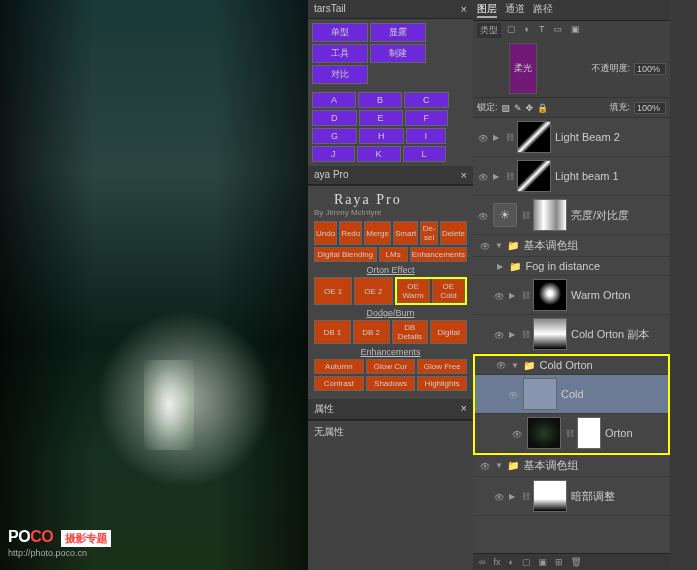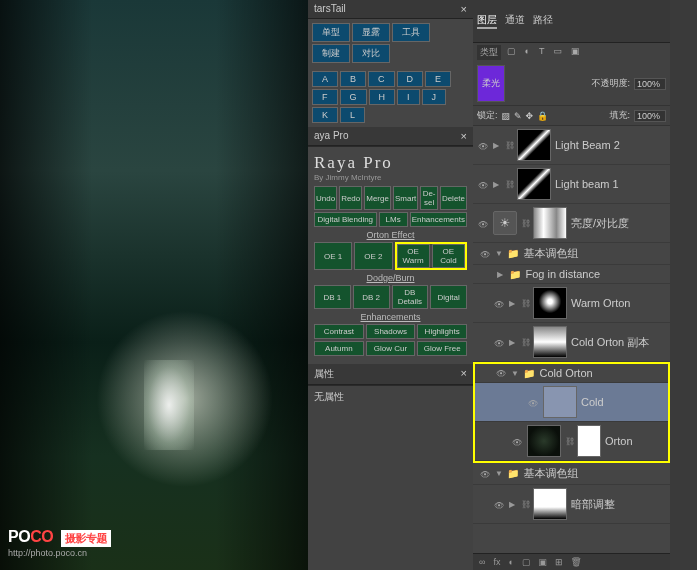--- a/index.html
+++ b/index.html
@@ -9,34 +9,34 @@
 .glow-spot { position: absolute; left: 50%; bottom: 120px; width: 50px; height: 90px; background: radial-gradient(ellipse, rgba(255,255,255,0.85) 0%, rgba(200,220,200,0.35) 60%, transparent 100%); transform: translateX(-20%); }
 .watermark { position: absolute; bottom: 12px; left: 8px; }
 .wm-logo { font-size: 16px; font-weight: bold; color: #fff; letter-spacing: -0.5px; }
 .wm-logo span { color: #ff4444; }
 .wm-cn { display: inline-block; background: #fff; color: #333; padding: 1px 4px; font-size: 11px; margin-left: 4px; font-weight: bold; }
 .wm-url { color: #aaa; font-size: 9px; margin-top: 1px; }
 .middle-panel { width: 165px; height: 100%; background: #424242; display: flex; flex-direction: column; }
 .panel-hdr { background: #383838; padding: 3px 6px; border-bottom: 1px solid #222; display: flex; justify-content: space-between; font-size: 10px; text-align: center; }
 .x-btn { cursor: pointer; font-size: 11px; }
 .btn-grid { padding: 4px; display: flex; flex-wrap: wrap; gap: 2px; background: #454545; }
-.btn-grid button { background: #0c4a6e; border: 1px solid #666; color: #ccc; font-size: 9px; padding: 2px 9px; cursor: pointer; }
+.btn-grid button { background: #6d28d9; border: 1px solid #666; color: #ccc; font-size: 9px; padding: 2px 18px; cursor: pointer; }
 .raya-panel { padding: 6px; background: #454545; border-top: 1px solid #2a2a2a; }
-.raya-title { font-family: "Times New Roman", serif; font-size: 17px; letter-spacing: 2px; color: #ddd; }
+.raya-title { font-family: "Times New Roman", serif; font-size: 14px; letter-spacing: 2px; color: #ddd; margin-left: 20px; }
 .raya-sub { font-size: 8px; color: #999; margin-bottom: 4px; }
 .raya-row { display: flex; gap: 2px; margin-bottom: 2px; }
-.raya-row button { flex: 1; background: #14532d; border: 1px solid #666; color: #ccc; font-size: 8px; padding: 2px 1px; cursor: pointer; }
+.raya-row button { flex: 1; background: #c2410c; border: 1px solid #666; color: #ccc; font-size: 8px; padding: 2px 1px; cursor: pointer; }
 .section-lbl { font-size: 9px; color: #bbb; text-align: center; margin: 3px 0 2px; text-decoration: underline; }
 .highlight-yellow { border: 2px solid #ffff00; }
 .attrib-area { flex: 1; background: #424242; padding: 4px 6px; border-top: 1px solid #2a2a2a; }
 .right-panel { width: 197px; height: 100%; background: #454545; display: flex; flex-direction: column; }
-.tabs { background: #383838; padding: 13px 4px; display: flex; gap: 8px; font-size: 10px; border-bottom: 1px solid #222; }
+.tabs { background: #383838; padding: 2px 4px; display: flex; gap: 8px; font-size: 10px; border-bottom: 1px solid #222; }
 .tabs span.active { color: #fff; border-bottom: 2px solid #aaa; }
 .toolbar-row { background: #414141; padding: 3px 4px; display: flex; align-items: center; gap: 4px; font-size: 9px; border-bottom: 1px solid #333; }
-.toolbar-row .sel { background: #6d28d9; padding: 11px 4px; border: 1px solid #555; }
+.toolbar-row .sel { background: #701a75; padding: 18px 4px; border: 1px solid #555; margin-left: 32px; }
 .toolbar-row input[type=text] { background: #333; border: 1px solid #555; color: #ccc; width: 32px; font-size: 9px; padding: 0 2px; }
 .layers { flex: 1; overflow: hidden; background: #454545; }
 .layer-row { display: flex; align-items: center; padding: 3px 4px; gap: 4px; border-bottom: 1px solid #3a3a3a; }
 .eye { width: 12px; text-align: center; color: #aaa; cursor: pointer; }
 .eye::before { content: "👁"; font-size: 8px;}
 .arrow { width: 8px; color: #999; font-size: 8px; }
 .link-icon { width: 8px; font-size: 8px; color: #999; }
 .thumb { width: 34px; height: 32px; border: 1px solid #666; background: #333; display: inline-block; }
 .thumb.mask-white { background: #fff; width: 24px; }
 .thumb.light-beam { background: linear-gradient(135deg, #000 40%, #fff 50%, #000 60%); }
@@ -129,28 +129,28 @@
     </div>
     <div class="section-lbl">Dodge/Burn</div>
     <div class="raya-row">
       <button>DB 1</button>
       <button>DB 2</button>
       <button>DB Details</button>
       <button>Digital</button>
     </div>
     <div class="section-lbl">Enhancements</div>
     <div class="raya-row">
+      <button>Autumn</button>
+      <button>Glow Cur</button>
+      <button>Glow Free</button>
+    </div>
+    <div class="raya-row">
       <button>Contrast</button>
       <button>Shadows</button>
       <button>Highlights</button>
-    </div>
-    <div class="raya-row">
-      <button>Autumn</button>
-      <button>Glow Cur</button>
-      <button>Glow Free</button>
     </div>
   </div>
 
   <div class="panel-hdr">
     <span>属性</span>
     <span class="x-btn">×</span>
   </div>
   <div class="attrib-area">
     <span>无属性</span>
   </div>
@@ -235,21 +235,21 @@
       <span class="layer-name">Cold Orton 副本</span>
     </div>
 
     <div class="highlight-group">
       <div class="group-row" style="padding-left:20px">
         <span class="eye"></span>
         <span class="arrow">▼</span>
         <span class="folder-icon">📁</span>
         <span class="layer-name">Cold Orton</span>
       </div>
-      <div class="layer-row selected" style="padding-left:52px">
+      <div class="layer-row selected" style="padding-left:32px">
         <span class="eye"></span>
         <span class="thumb blue-cold"></span>
         <span class="layer-name">Cold</span>
       </div>
       <div class="layer-row" style="padding-left:36px">
         <span class="eye"></span>
         <span class="thumb green-dark"></span>
         <span class="link-icon">⛓</span>
         <span class="thumb mask-white"></span>
         <span class="layer-name">Orton</span>

